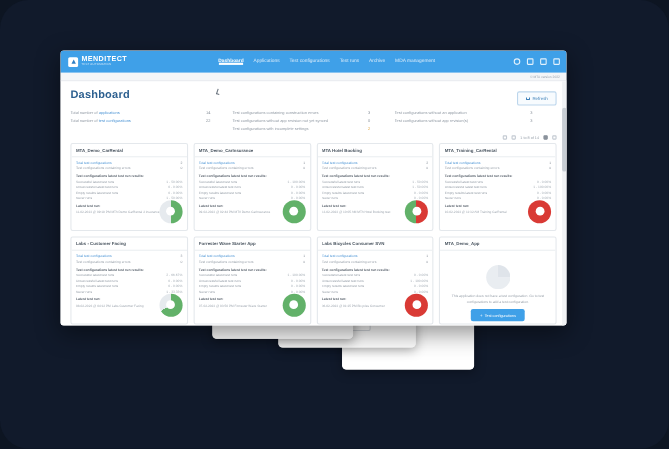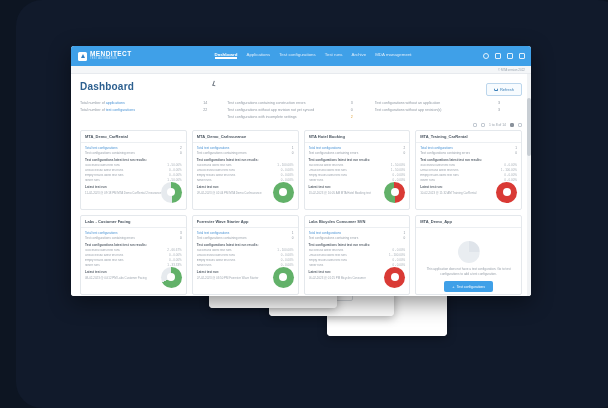--- a/index.html
+++ b/index.html
@@ -2,21 +2,21 @@
 <html><head>
 <meta charset="utf-8">
 <style>
   * { box-sizing: border-box; margin:0; padding:0; }
   html,body { width:608px; height:408px; overflow:hidden; }
   body {
     background:#0d1522;
     font-family:"Liberation Sans", sans-serif;
     position:relative;
   }
-  #root { position:absolute; inset:0;margin-left:16px; }
+  #root { position:absolute; inset:0; }
 
   
   .frame-bg {
     position:absolute; left:0; top:0; width:608px; height:408px;
     background:#111a2b; border-radius:26px;
   }
 
   
   .stack-win {
     position:absolute; background:#ffffff;

